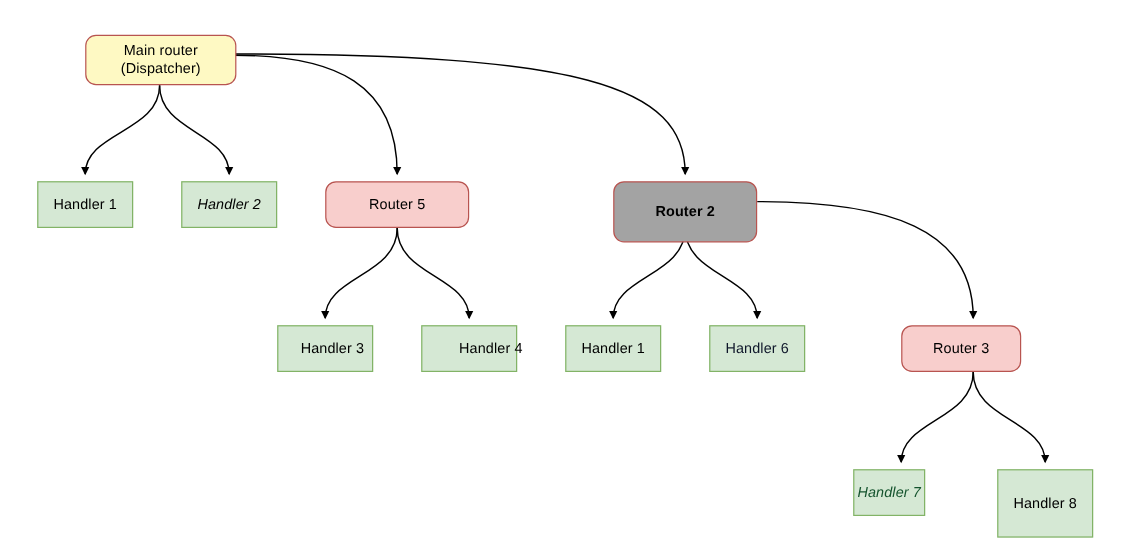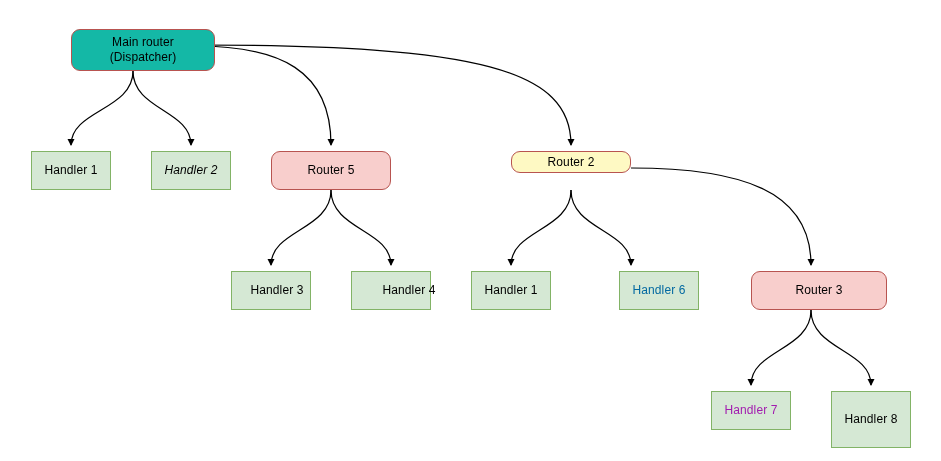--- a/index.html
+++ b/index.html
@@ -73,28 +73,28 @@
         <path d="M 331 190 C 331 230 391 230 391 265" stroke="#000000" stroke-width="1.2" fill="none" marker-end="url(#arrowhead)"></path>
         <path d="M 571 190 C 571 230 511 230 511 265" stroke="#000000" stroke-width="1.2" fill="none" marker-end="url(#arrowhead)"></path>
         <path d="M 571 190 C 571 230 631 230 631 265" stroke="#000000" stroke-width="1.2" fill="none" marker-end="url(#arrowhead)"></path>
         <path d="M 631 168 C 740 168 811 190 811 265" stroke="#000000" stroke-width="1.2" fill="none" marker-end="url(#arrowhead)"></path>
         <path d="M 811 310 C 811 350 751 350 751 385" stroke="#000000" stroke-width="1.2" fill="none" marker-end="url(#arrowhead)"></path>
         <path d="M 811 310 C 811 350 871 350 871 385" stroke="#000000" stroke-width="1.2" fill="none" marker-end="url(#arrowhead)"></path>
       </g>
   </svg>
 
   <div id="nodes-group">
-      <div class="node router" style="left: 71px; top: 29px; width: 144px; height: 42px; background: #14b8a6; border-color: rgb(184, 84, 80); color: rgb(0, 0, 0);"><span class="node-label">Main router
+      <div class="node router" style="left: 71px; top: 29px; width: 126px; height: 42px; background: #fef9c3; border-color: rgb(184, 84, 80); color: rgb(0, 0, 0);"><span class="node-label">Main router
 (Dispatcher)</span></div>
       <div class="node handler" style="left: 31px; top: 151px; width: 80px; height: 39px; background: rgb(213, 232, 212); border-color: rgb(130, 179, 102); color: rgb(0, 0, 0);"><span class="node-label">Handler 1</span></div>
       <div class="node handler" style="left: 151px; top: 151px; width: 80px; height: 39px; background: rgb(213, 232, 212); border-color: rgb(130, 179, 102); color: rgb(0, 0, 0); font-style: italic;"><span class="node-label">Handler 2</span></div>
       <div class="node router" style="left: 271px; top: 151px; width: 120px; height: 39px; background: rgb(248, 206, 204); border-color: rgb(184, 84, 80); color: rgb(0, 0, 0);"><span class="node-label">Router 5</span></div>
-      <div class="node router" style="left: 511px; top: 151px; width: 120px; height: 22px; background: #fef9c3; border-color: rgb(184, 84, 80); color: rgb(0, 0, 0);"><span class="node-label">Router 2</span></div>
+      <div class="node router" style="left: 511px; top: 151px; width: 120px; height: 51px; background: #a3a3a3; border-color: rgb(184, 84, 80); color: rgb(0, 0, 0); font-weight: bold;"><span class="node-label">Router 2</span></div>
       <div class="node handler" style="left: 231px; top: 271px; width: 80px; height: 39px; background: rgb(213, 232, 212); border-color: rgb(130, 179, 102); color: rgb(0, 0, 0); padding-left: 12px;"><span class="node-label">Handler 3</span></div>
       <div class="node handler" style="left: 351px; top: 271px; width: 80px; height: 39px; background: rgb(213, 232, 212); border-color: rgb(130, 179, 102); color: rgb(0, 0, 0); padding-left: 36px;"><span class="node-label">Handler 4</span></div>
       <div class="node handler" style="left: 471px; top: 271px; width: 80px; height: 39px; background: rgb(213, 232, 212); border-color: rgb(130, 179, 102); color: rgb(0, 0, 0);"><span class="node-label">Handler 1</span></div>
-      <div class="node handler" style="left: 591px; top: 271px; width: 80px; height: 39px; background: rgb(213, 232, 212); border-color: rgb(130, 179, 102); color: #0369a1; margin-left: 28px;"><span class="node-label">Handler 6</span></div>
-      <div class="node router" style="left: 751px; top: 271px; width: 136px; height: 39px; background: rgb(248, 206, 204); border-color: rgb(184, 84, 80); color: rgb(0, 0, 0);"><span class="node-label">Router 3</span></div>
-      <div class="node handler" style="left: 711px; top: 391px; width: 80px; height: 39px; background: rgb(213, 232, 212); border-color: rgb(130, 179, 102); color: #a21caf;"><span class="node-label">Handler 7</span></div>
+      <div class="node handler" style="left: 591px; top: 271px; width: 80px; height: 39px; background: rgb(213, 232, 212); border-color: rgb(130, 179, 102); color: #0f172a;"><span class="node-label">Handler 6</span></div>
+      <div class="node router" style="left: 751px; top: 271px; width: 100px; height: 39px; background: rgb(248, 206, 204); border-color: rgb(184, 84, 80); color: rgb(0, 0, 0);"><span class="node-label">Router 3</span></div>
+      <div class="node handler" style="left: 711px; top: 391px; width: 60px; height: 39px; background: rgb(213, 232, 212); border-color: rgb(130, 179, 102); color: #14532d; font-style: italic;"><span class="node-label">Handler 7</span></div>
       <div class="node handler" style="left: 831px; top: 391px; width: 80px; height: 57px; background: rgb(213, 232, 212); border-color: rgb(130, 179, 102); color: rgb(0, 0, 0);"><span class="node-label">Handler 8</span></div>
     </div>
 
 </div>
 
 </body></html>

